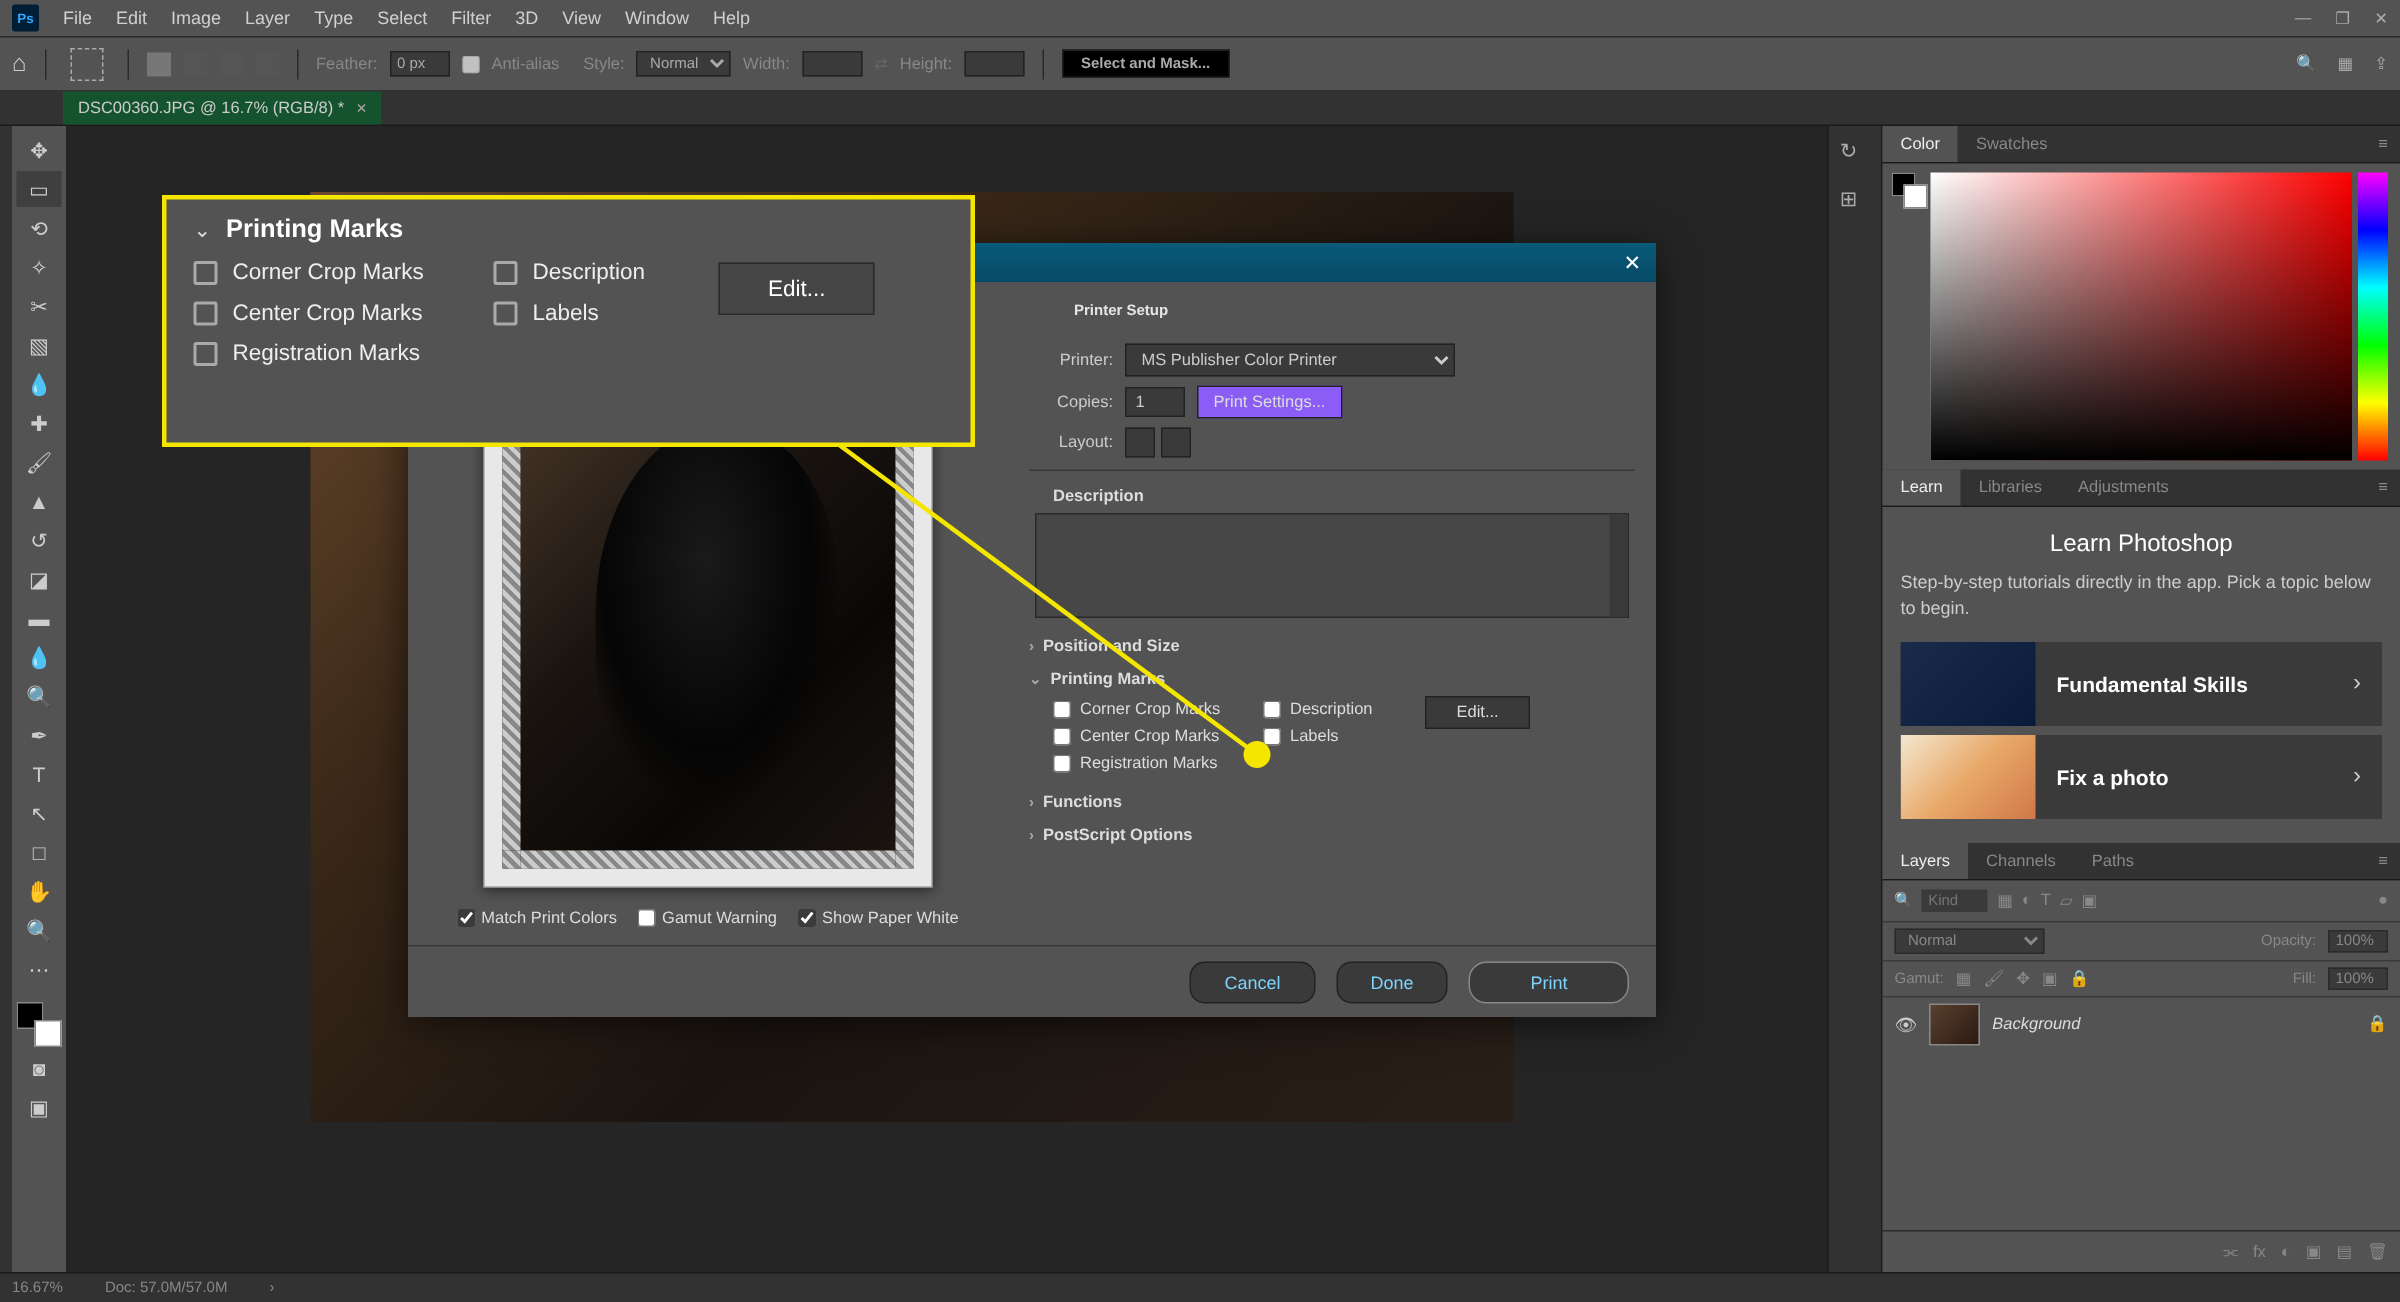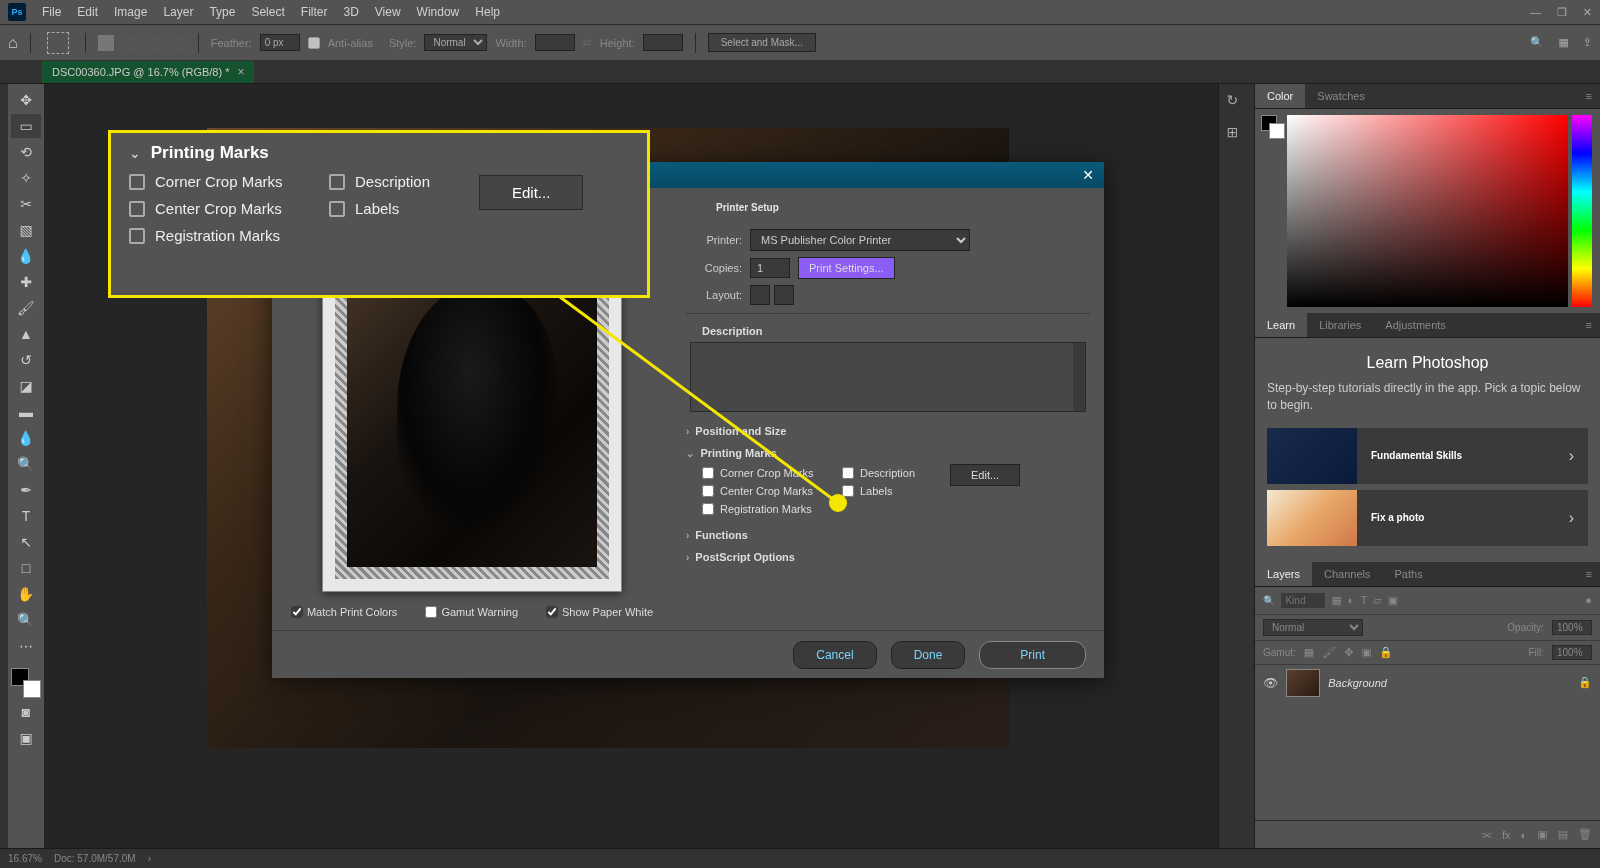--- a/index.html
+++ b/index.html
@@ -8,21 +8,21 @@
 .menubar .ps-logo { width: 18px; height: 18px; background: #001e36; color: #31a8ff; font-size: 9px; font-weight: bold; display: flex; align-items: center; justify-content: center; border-radius: 2px; margin-right: 8px; }
 .menubar .menu-item { padding: 0 8px; color: #d0d0d0; font-size: 12px; cursor: default; }
 .menubar .win-controls { margin-left: auto; display: flex; gap: 16px; color: #aaa; }
 .optionsbar { height: 36px; background: #535353; border-top: 1px solid #2a2a2a; display: flex; align-items: center; padding: 0 8px; gap: 8px; color: #888; }
 .optionsbar .select-mode { width: 22px; height: 22px; border: 1px dashed #aaa; margin: 0 4px; }
 .optionsbar .divider { width: 1px; height: 20px; background: #2a2a2a; margin: 0 4px; }
 .optionsbar .opt-icon { width: 16px; height: 16px; background: #777; }
 .optionsbar .field-label { font-size: 11px; }
 .optionsbar input { width: 40px; background: #3a3a3a; border: 1px solid #222; color: #aaa; padding: 2px 4px; font-size: 10px; }
 .optionsbar select { background: #3a3a3a; border: 1px solid #222; color: #aaa; font-size: 10px; padding: 1px 4px; }
-.optionsbar .mask-btn { background: #404040; border: 1px solid #222; padding: 3px 12px; color: #aaa; font-size: 10px; }
+.optionsbar .mask-btn { background: #000000; border: 1px solid #222; padding: 3px 12px; color: #aaa; font-size: 10px; font-weight: bold; }
 .optionsbar .right-icons { margin-left: auto; display: flex; gap: 14px; color: #aaa; }
 .doc-tab-bar { height: 24px; background: #323232; border-bottom: 1px solid #1a1a1a; display: flex; align-items: center; padding-left: 42px; }
 .doc-tab { background: #14532d; padding: 4px 10px; font-size: 11px; color: #ccc; display: flex; align-items: center; gap: 8px; justify-content: center; }
 .doc-tab .close { color: #aaa; font-size: 12px; }
 .main-area { position: absolute; top: 84px; left: 0; right: 0; bottom: 20px; display: flex; }
 .left-toolstrip { width: 8px; background: #323232; }
 .toolbar { width: 36px; background: #535353; display: flex; flex-direction: column; align-items: center; padding-top: 4px; gap: 2px; }
 .toolbar .tool { width: 30px; height: 24px; display: flex; align-items: center; justify-content: center; color: #ccc; font-size: 14px; }
 .toolbar .tool.active { background: #3f3f3f; }
 .toolbar .fgbg { width: 30px; height: 30px; position: relative; margin-top: 8px; }
@@ -44,48 +44,48 @@
 .color-swatch-box .fgbg2 .fg { width: 16px; height: 16px; background: #000; border: 1px solid #888; position: absolute; top: 0; left: 0; }
 .color-swatch-box .fgbg2 .bg { width: 16px; height: 16px; background: #fff; border: 1px solid #888; position: absolute; bottom: 0; right: 0; }
 .color-field { flex: 1; margin: 6px 4px 6px 0; background: linear-gradient(to bottom, rgba(255,255,255,0) 0%, rgba(0,0,0,1) 100%), linear-gradient(to right, #fff 0%, #ff0000 100%); position: relative; }
 .hue-strip { width: 20px; margin: 6px 8px 6px 0; background: linear-gradient(to bottom, #ff00ff, #0000ff, #00ffff, #00ff00, #ffff00, #ff0000); }
 .learn-panel { background: #535353; padding: 16px 12px 10px; }
 .learn-panel h3 { color: #fff; font-size: 16px; font-weight: 400; text-align: center; margin-bottom: 8px; }
 .learn-panel p { color: #ccc; font-size: 12px; line-height: 1.4; margin-bottom: 14px; }
 .learn-tile { height: 56px; background: #3a3a3a; margin-bottom: 6px; display: flex; align-items: center; overflow: hidden; }
 .learn-tile .thumb { width: 90px; height: 100%; background: linear-gradient(135deg, #1a2a4a, #0a1a3a); }
 .learn-tile .thumb.flowers { background: linear-gradient(135deg, #f4e8d0, #e8a868, #d07848); }
-.learn-tile .title { flex: 1; color: #fff; font-size: 10px; font-weight: bold; padding-left: 14px; }
+.learn-tile .title { flex: 1; color: #fff; font-size: 14px; font-weight: bold; padding-left: 14px; }
 .learn-tile .chev { padding: 0 14px; color: #ccc; font-size: 16px; }
 .layers-panel { flex: 1; background: #535353; display: flex; flex-direction: column; }
 .layer-controls { padding: 6px 8px; display: flex; align-items: center; gap: 6px; border-bottom: 1px solid #3a3a3a; }
 .layer-controls input { background: #3a3a3a; border: none; color: #aaa; width: 50px; padding: 2px 4px; font-size: 10px; }
 .layer-controls .licon { color: #888; font-size: 11px; }
 .layer-blend { padding: 4px 8px; display: flex; align-items: center; gap: 8px; border-bottom: 1px solid #3a3a3a; }
 .layer-blend select, .layer-blend input { background: #3a3a3a; border: 1px solid #2a2a2a; color: #888; font-size: 10px; padding: 1px 4px; }
 .layer-lock { padding: 4px 8px; display: flex; align-items: center; gap: 8px; font-size: 10px; color: #888; border-bottom: 1px solid #3a3a3a; }
 .layer-lock .licon { font-size: 11px; }
 .layer-list { flex: 1; }
 .layer-row { display: flex; align-items: center; padding: 4px 8px; gap: 8px; }
 .layer-row .eye { color: #ccc; font-size: 12px; }
 .layer-row .thumb { width: 34px; height: 28px; background: linear-gradient(135deg, #5a4030, #2a1a10); border: 1px solid #888; }
 .layer-row .name { font-style: italic; color: #ddd; font-size: 11px; }
 .layer-row .lock { margin-left: auto; color: #888; font-size: 11px; }
 .layer-footer { height: 28px; border-top: 1px solid #2a2a2a; display: flex; align-items: center; justify-content: flex-end; gap: 10px; padding: 0 8px; color: #888; font-size: 11px; }
-.statusbar { position: absolute; bottom: 0; left: 0; right: 0; height: 20px; background: #323232; border-top: 1px solid #1a1a1a; display: flex; align-items: center; padding: 0 8px; gap: 12px; color: #888; font-size: 10px; }
+.statusbar { position: absolute; bottom: 0; left: 0; right: 0; height: 20px; background: #323232; border-top: 1px solid #1a1a1a; display: flex; align-items: center; padding: 0 8px; gap: 28px; color: #888; font-size: 10px; }
 
 .print-dialog { position: absolute; left: 272px; top: 162px; width: 832px; height: 516px; background: #535353; box-shadow: 0 4px 24px rgba(0,0,0,0.6); }
 .print-dialog .titlebar { height: 26px; background: linear-gradient(#0a5a7a, #074a66); display: flex; align-items: center; justify-content: flex-end; padding: 0 10px; }
 .print-dialog .titlebar .closebtn { color: #fff; font-size: 14px; }
 .print-dialog .body { display: flex; height: calc(100% - 26px - 48px); }
 .print-dialog .preview { width: 400px; padding: 40px 12px 12px; display: flex; flex-direction: column; align-items: center; }
 .print-dialog .paper { width: 300px; height: 380px; background: #e8e8e8; box-shadow: 0 2px 8px rgba(0,0,0,0.5); position: relative; border: 1px solid #888; }
 .print-dialog .paper-inner { position: absolute; inset: 12px; border: 12px solid; border-image: repeating-linear-gradient(45deg, #888, #888 3px, #ccc 3px, #ccc 6px) 12; background: linear-gradient(135deg, #4a3828 0%, #1a1410 40%, #0a0806 70%, #1a1410 100%); }
 .print-dialog .paper-inner::before { content: ''; position: absolute; left: 20%; top: 10%; width: 65%; height: 80%; background: radial-gradient(ellipse at 45% 35%, #1a1a1a 0%, #050505 55%, transparent 72%); border-radius: 50% 45% 40% 40%; }
-.print-dialog .prev-opts { margin-top: 14px; display: flex; gap: 28px; font-size: 11px; color: #ddd; }
+.print-dialog .prev-opts { margin-top: 14px; display: flex; gap: 14px; font-size: 11px; color: #ddd; }
 .print-dialog .prev-opts label { display: flex; align-items: center; gap: 4px; }
 .print-dialog .settings { flex: 1; padding: 10px 14px; overflow: hidden; }
 .print-dialog .settings .sect-title { font-size: 10px; font-weight: bold; color: #e5e5e5; margin: 4px 0 16px; }
 .print-dialog .srow { display: flex; align-items: center; margin: 6px 0; font-size: 11px; }
 .print-dialog .srow .slabel { width: 56px; text-align: right; color: #ccc; margin-right: 8px; }
 .print-dialog .srow select, .print-dialog .srow input[type=text] { background: #3a3a3a; border: 1px solid #222; color: #ccc; padding: 3px 6px; font-size: 11px; }
 .print-dialog .srow .btn { background: #8b5cf6; border: 1px solid #222; color: #ddd; padding: 4px 10px; font-size: 11px; margin-left: 8px; }
 .print-dialog .srow .iconbtn { width: 20px; height: 20px; background: #3a3a3a; border: 1px solid #222; margin-right: 4px; }
 .print-dialog .collapsible { margin-top: 6px; }
 .print-dialog .coll-head { display: flex; align-items: center; gap: 6px; font-size: 11px; font-weight: bold; color: #ddd; padding: 5px 0; }

